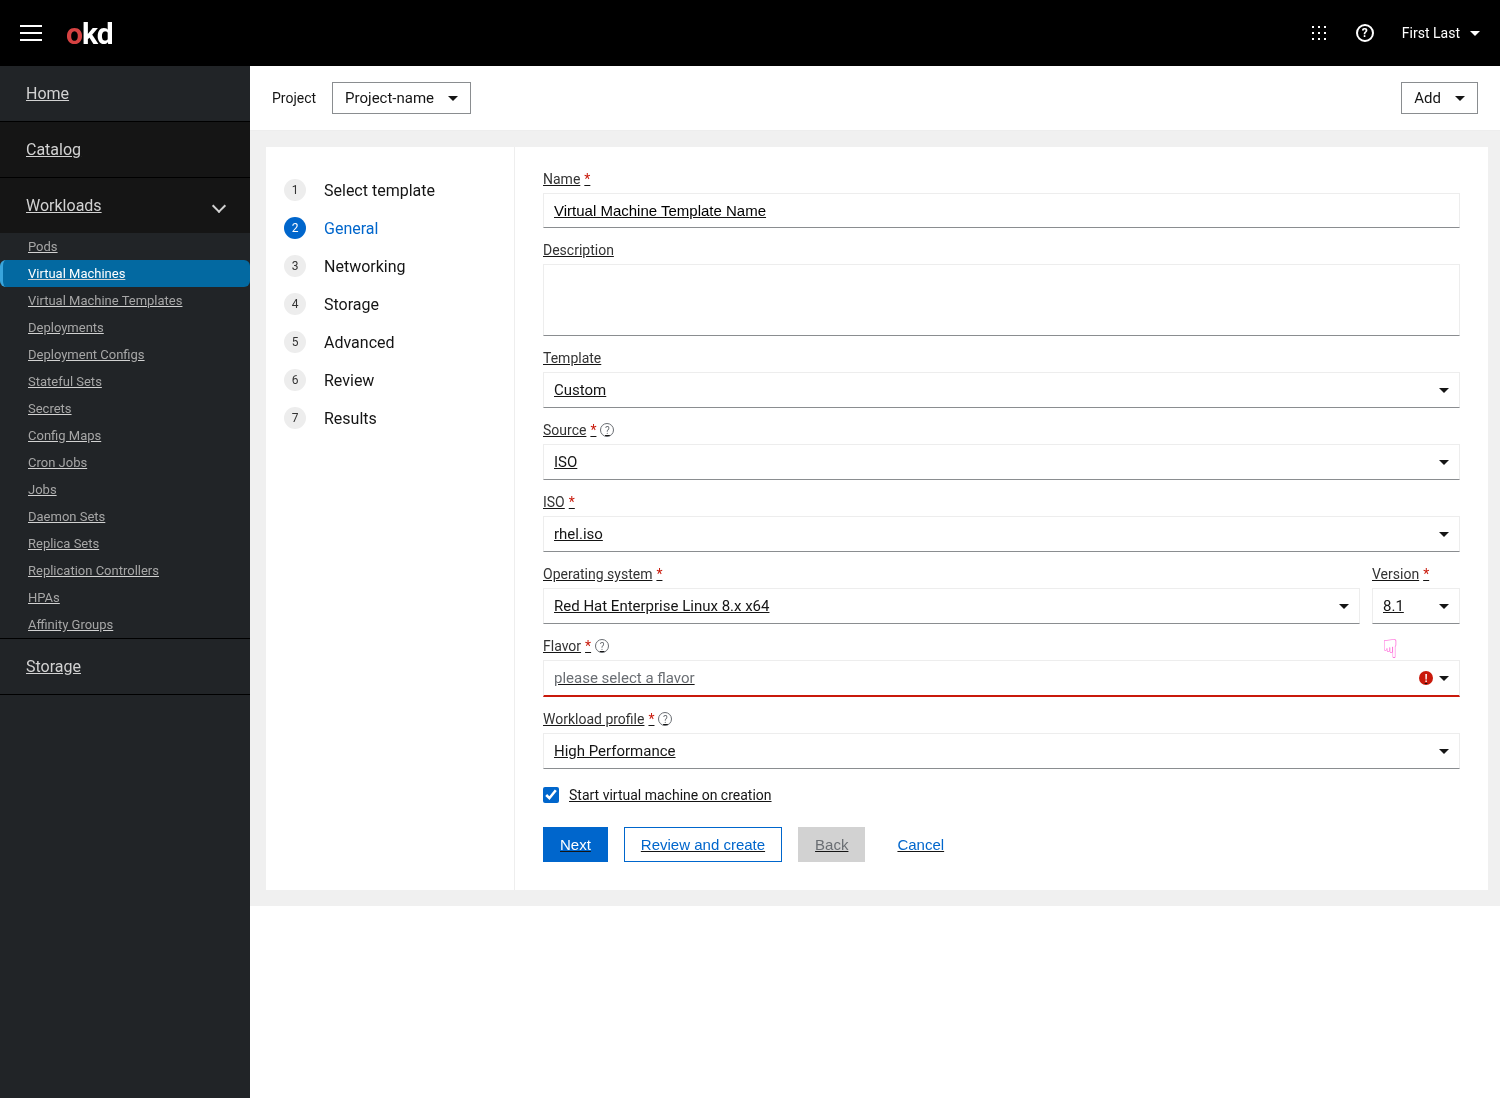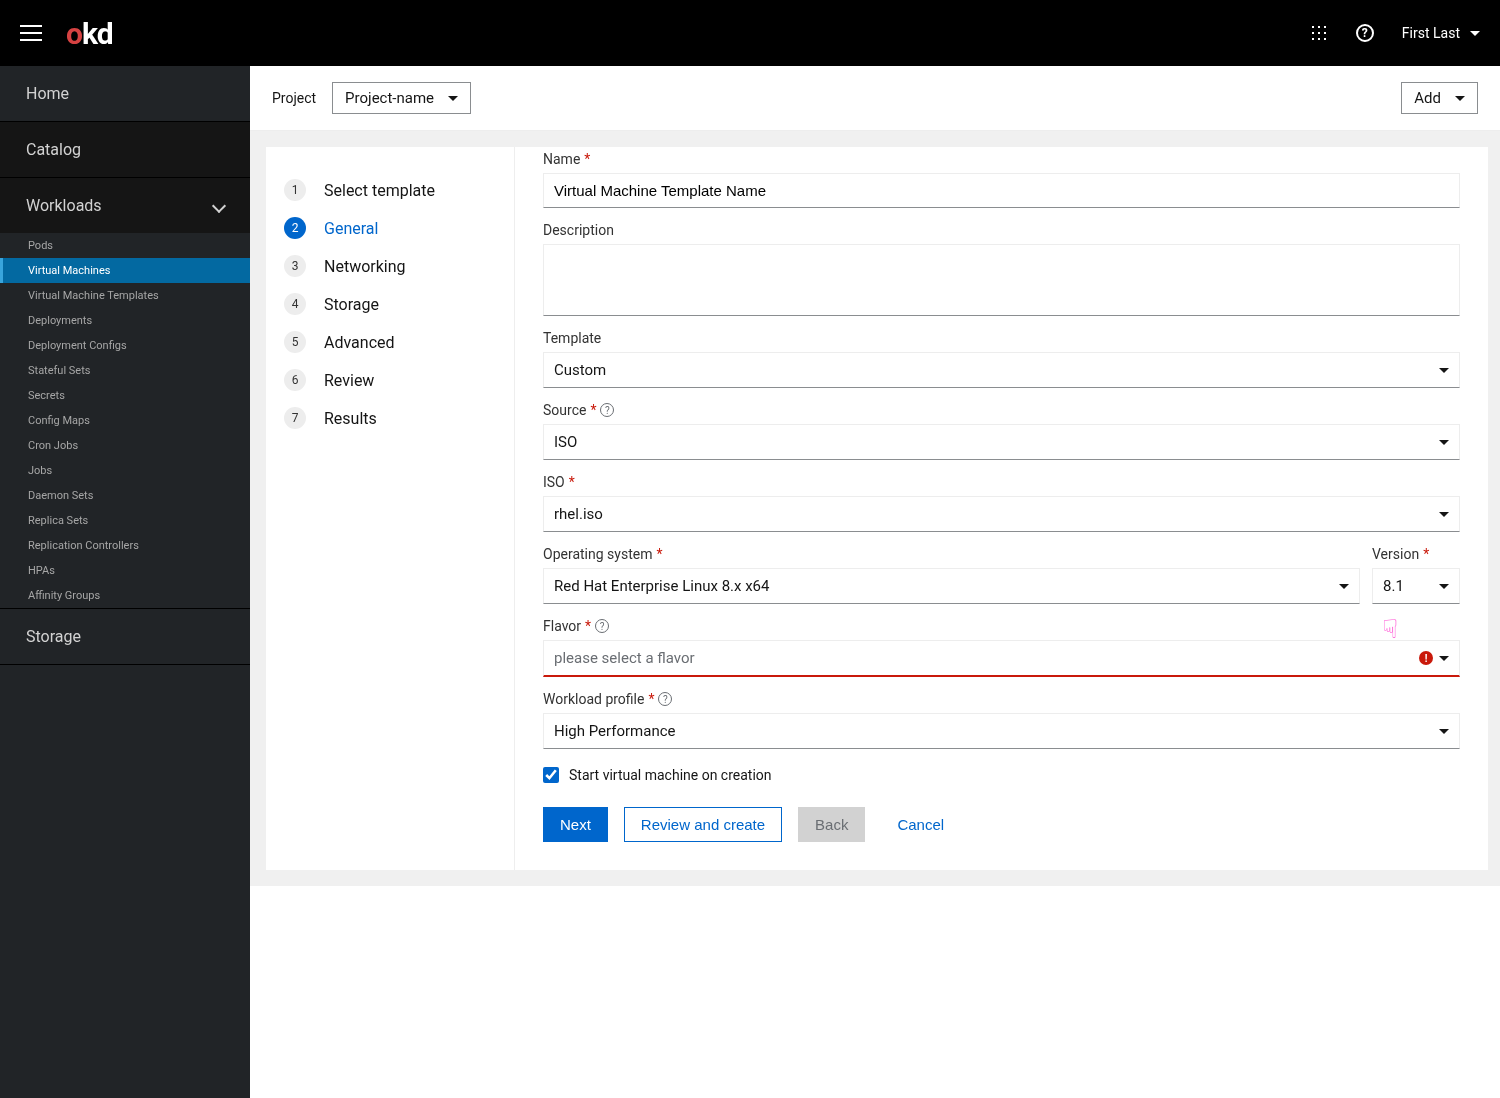--- a/index.html
+++ b/index.html
@@ -11,40 +11,40 @@
 .logo .o { color: #d64242; }
 .logo .kd { color: #fff; }
 .topbar-right { margin-left: auto; display: flex; align-items: center; gap: 28px; }
 .grid-icon { display:inline-block; width:18px; height:18px; position:relative; }
 .grid-icon::before { content:""; position:absolute; inset:0; background:
   radial-gradient(#fff 1.5px, transparent 1.5px) 0 0/6px 6px; }
 .help-icon { width:18px; height:18px; border:2px solid #fff; border-radius:50%; display:flex; align-items:center; justify-content:center; font-size:12px; font-weight:bold; }
 .user { display:flex; align-items:center; gap:10px; cursor:pointer; }
 .caret-down { width:0; height:0; border-left:5px solid transparent; border-right:5px solid transparent; border-top:5px solid currentColor; display:inline-block; }
 .layout { display:flex; height: calc(100vh - 66px); }
-.sidebar { width:250px; background:#212427; color:#d2d2d2; overflow-y:auto; }
+.sidebar { width:250px; background:#212427; color:#d2d2d2; overflow-y:auto;text-decoration:underline; }
 .side-section { padding:18px 26px; font-size:16px; cursor:pointer; display:flex; align-items:center; justify-content:space-between; }
 .side-section.dim { background:#151515; }
 .side-section.bord { border-bottom:1px solid #000; }
 .side-sub { background:#212427; }
-.side-item { padding:6px 28px; font-size:11px; color:#a6a6a6; cursor:pointer; }
+.side-item { padding:6px 28px; font-size:13px; color:#a6a6a6; cursor:pointer;border-radius:6px; }
 .side-item.active { background:#0369a1; color:#fff; border-left:3px solid #39a5dc; padding-left:25px; }
 .chevron { width:10px; height:10px; border-right:2px solid #d2d2d2; border-bottom:2px solid #d2d2d2; transform:rotate(45deg); }
 .main { flex:1; background:#fff; overflow-y:auto; }
 .projbar { padding:16px 22px; display:flex; align-items:center; gap:16px; border-bottom:1px solid #ededed; background:#fff; }
 .projbar .spacer { flex:1; }
 .selbox { border:1px solid #8a8d90; padding:6px 12px; display:flex; align-items:center; gap:14px; cursor:pointer; background:#fff; font-size:15px; }
 .page-title { font-size:28px; font-weight:400; padding:14px 22px 22px; }
 .wizard-area { background:#f0f0f0; padding:16px 12px 16px 16px; display:flex; gap:0; }
 .wizard-nav { background:#fff; width:248px; padding:24px 18px; }
 .step { display:flex; align-items:center; gap:18px; padding:8px 0; cursor:pointer; font-size:16px; }
 .step-num { width:22px; height:22px; border-radius:50%; background:#ededed; color:#333; display:flex; align-items:center; justify-content:center; font-size:12px; }
 .step.active .step-num { background:#0066cc; color:#fff; }
 .step.active .step-label { color:#0066cc; }
-.wizard-body { background:#fff; flex:1; padding:4px 28px 28px; border-left:1px solid #eee; }
+.wizard-body { background:#fff; flex:1; padding:24px 28px 28px; border-left:1px solid #eee;text-decoration:underline; }
 .field { margin-bottom:14px; }
 .field-label { font-size:14px; color:#333; margin-bottom:6px; display:flex; align-items:center; gap:4px; }
 .req { color:#c9190b; }
 .control { width:100%; border:1px solid #ededed; border-bottom:1px solid #8a8d90; padding:8px 10px; font-size:15px; background:#fff; display:flex; align-items:center; justify-content:space-between; }
 .control.error { border-bottom:2px solid #c9190b; }
 textarea.control { height:72px; resize:none; font-family:inherit; }
 .row { display:flex; gap:12px; }
 .row .field:first-child { flex:1; }
 .row .field:last-child { width:88px; }
 .footer { margin-top:24px; display:flex; align-items:center; gap:16px; }

